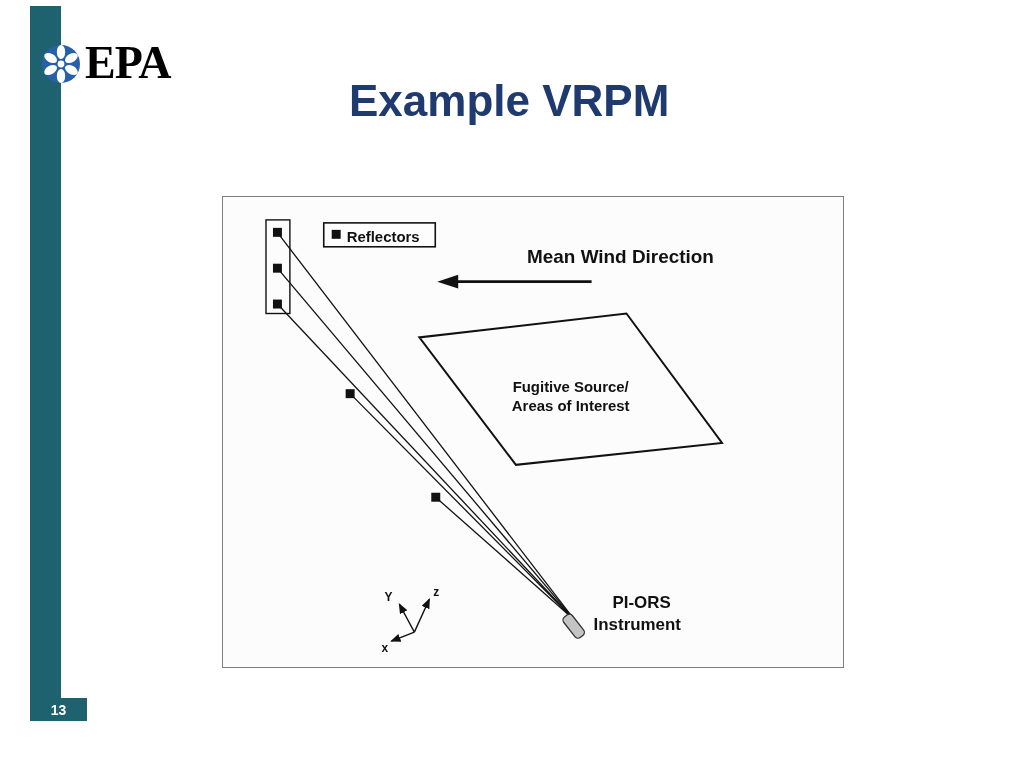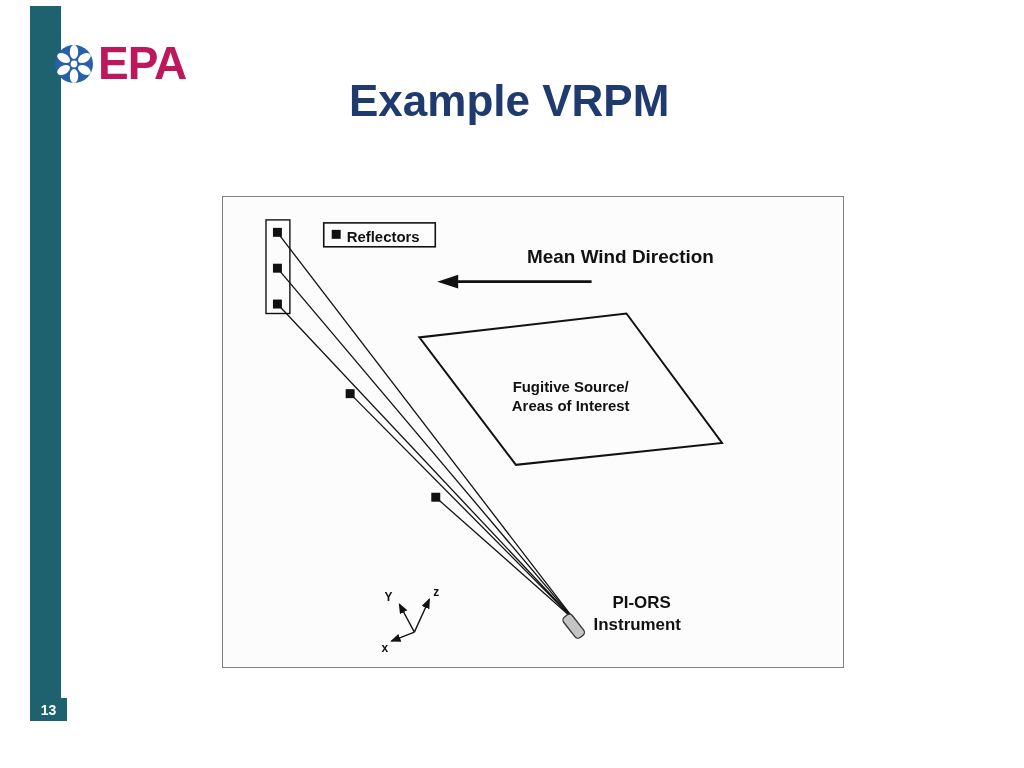--- a/index.html
+++ b/index.html
@@ -12,28 +12,28 @@
   }
   .slide { position: absolute; inset: 0; }
 
   .accent-bar {
     position: absolute; left: 30px; top: 6px;
     width: 31px; height: 706px;
     background: #1e6270;
   }
   .page-badge {
     position: absolute; left: 30px; top: 698px;
-    width: 37px; height: 23px;
+    width: 57px; height: 23px;
     background: #1e6270;
     color: #ffffff;
     font-size: 14px; font-weight: bold;
     display: flex; align-items: center; justify-content: center;
   }
 
-  .epa-logo { position: absolute; left: 52px; top: 42px; color: #be185d; }
+  .epa-logo { position: absolute; left: 39px; top: 42px; color: #000000; font-family: Liberation Serif, serif; }
   .epa-row { display: flex; align-items: flex-start; }
   .epa-word {
     font-size: 46px; font-weight: bold; letter-spacing: -1px;
     line-height: 0.92; margin-left: 2px;
   }
   .epa-lines {
     margin-left: 34px; margin-top: 4px;
     font-size: 13.5px; font-weight: bold; line-height: 1.13;
   }
 

